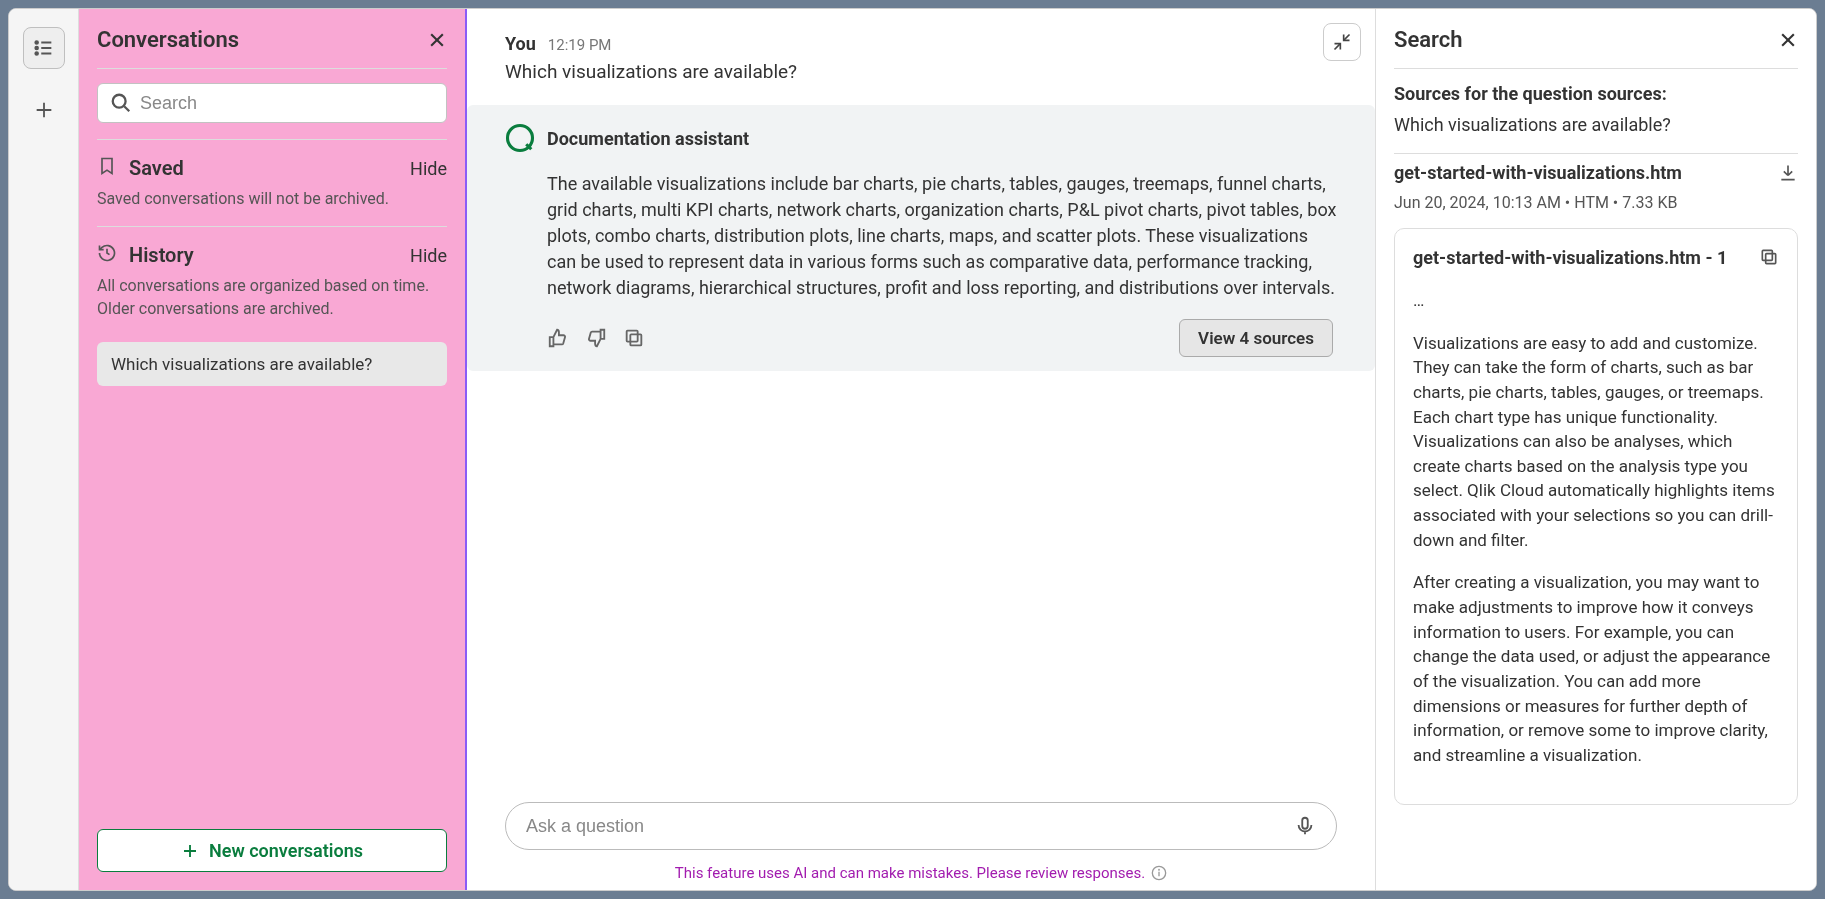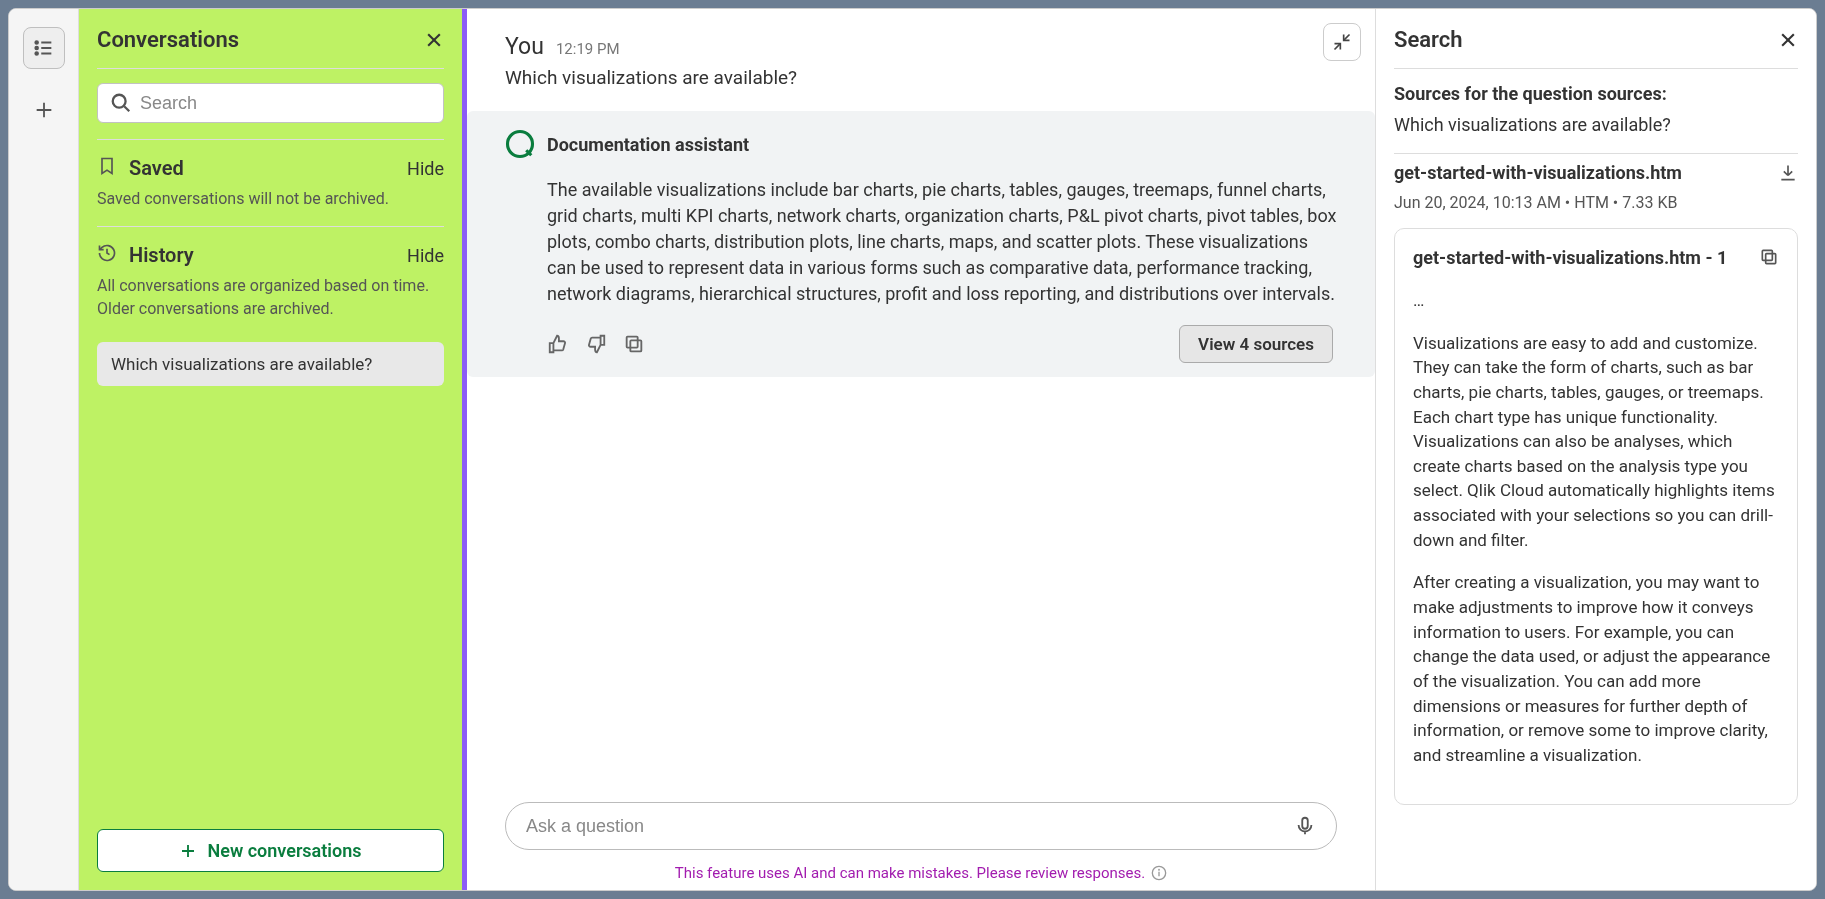--- a/index.html
+++ b/index.html
@@ -48,22 +48,22 @@
   display: flex;
   align-items: center;
   justify-content: center;
   cursor: pointer;
   color: #555;
   font-size: 26px;
   font-weight: 300;
 }
 .panel-left {
   width: 388px;
-  background: #bef264;
-  border-right: 5px solid #8b5cf6;
+  background: #f9a8d4;
+  border-right: 2px solid #8b5cf6;
   display: flex;
   flex-direction: column;
   padding: 18px 18px 18px 18px;
 }
 .panel-header {
   display: flex;
   justify-content: space-between;
   align-items: center;
   padding-bottom: 16px;
 }
@@ -177,21 +177,21 @@
   flex: 1;
   overflow-y: auto;
   padding: 24px 38px 0 38px;
 }
 .msg-user-head {
   display: flex;
   align-items: baseline;
   gap: 12px;
   margin-bottom: 6px;
 }
-.msg-user-name { font-size: 23px; font-weight: 400; color: #333; }
+.msg-user-name { font-size: 18px; font-weight: 700; color: #333; }
 .msg-user-time { font-size: 15px; color: #777; }
 .msg-user-text { font-size: 19px; color: #333; margin-bottom: 22px; }
 .assistant-block {
   background: #f1f3f4;
   border-radius: 6px;
   margin: 0 -38px;
   padding: 18px 38px 14px 38px;
 }
 .assistant-head {
   display: flex;

